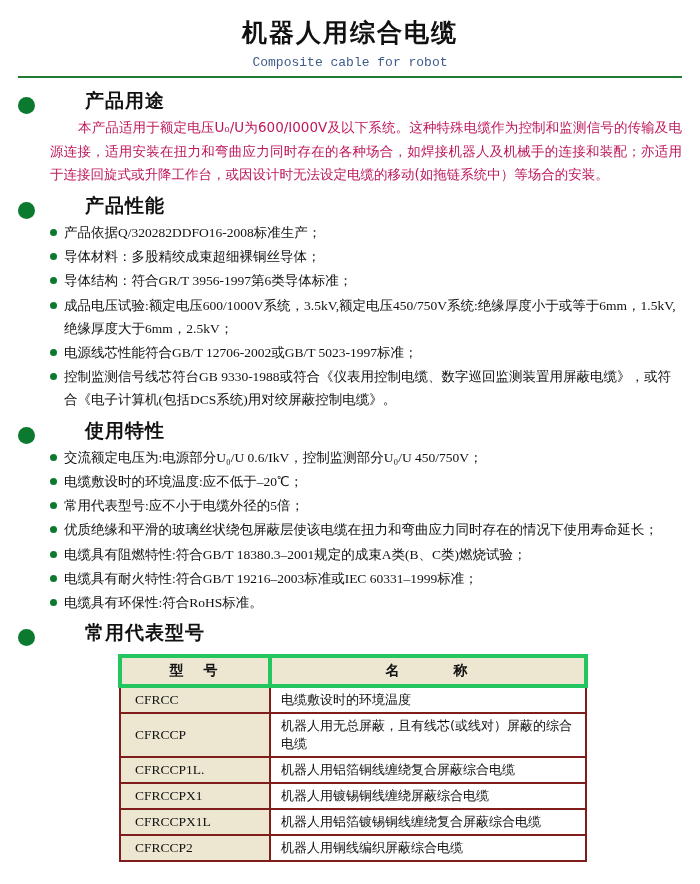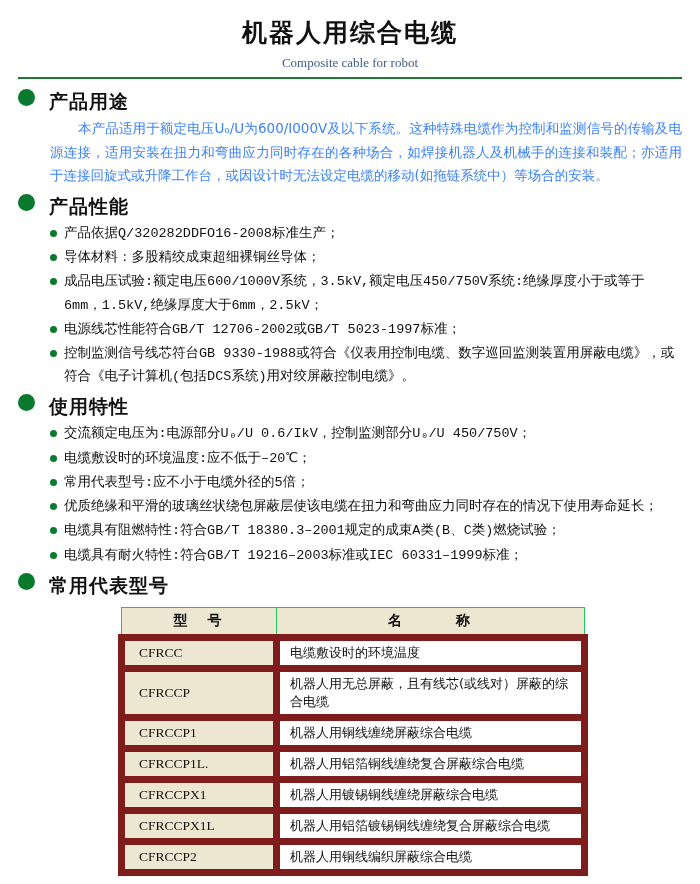--- a/index.html
+++ b/index.html
@@ -28,37 +28,38 @@
     letter-spacing: 2px;
     color: #111;
     margin-top: 6px;
     margin-bottom: 6px;
     font-family: "DejaVu Sans", "Liberation Sans", sans-serif;
   }
   .title-en {
     text-align: center;
     font-size: 13px;
     color: #3f5c8a;
-    font-family: Liberation Serif, serif;
+    font-family: Liberation Mono, monospace;
     font-style: normal;
     margin-bottom: 4px;
   }
   .rule {
     height: 2px;
     background: #1f7a34;
     margin: 6px 0 10px 0;
   }
   .section {
     position: relative;
     margin-bottom: 6px;
   }
   .section-head {
     display: flex;
-    align-items: flex-start;
+    align-items: flex-end;
     margin-bottom: 2px;
+    gap: 36px;
   }
   .bullet-big {
     width: 17px;
     height: 17px;
     border-radius: 50%;
     background: #0b7a2e;
     display: inline-block;
     margin-left: 0px;
     margin-right: 14px;
     flex: none;
@@ -66,69 +67,69 @@
   .section-title {
     font-size: 19px;
     font-weight: bold;
     color: #111;
     letter-spacing: 1px;
     font-family: "DejaVu Sans", "Liberation Sans", sans-serif;
   }
   .body-text {
     font-size: 13.5px;
     line-height: 1.75;
-    color: #3b82f6;
+    color: #be185d;
     margin-left: 32px;
     text-align: justify;
     font-family: "DejaVu Sans", "Liberation Sans", sans-serif;
   }
   .indent {
     text-indent: 28px;
   }
   ul.list {
     list-style: none;
     margin: 2px 0 0 0;
     padding: 0 0 0 32px;
   }
   ul.list li {
     position: relative;
     font-size: 13.5px;
     line-height: 1.72;
     padding-left: 14px;
     margin-bottom: 1px;
     color: #111;
-    font-family: Liberation Mono, monospace;
+    font-family: Liberation Serif, serif;
   }
   ul.list li::before {
     content: "";
     position: absolute;
     left: 0;
     top: 8px;
     width: 7px;
     height: 7px;
     border-radius: 50%;
     background: #0b7a2e;
   }
   table.models {
     border-collapse: collapse;
     margin: 8px 0 0 100px;
     width: 470px;
     font-family: "DejaVu Sans", "Liberation Sans", sans-serif;
   }
   table.models th {
     background: #ede7d2;
-    border: 1px solid #22c55e;
+    border: 4px solid #22c55e;
     font-size: 14px;
     font-weight: bold;
     padding: 4px 0;
     letter-spacing: 3px;
     color: #111;
   }
   table.models td {
-    border: 7px solid #7f1d1d;
+    border: 2px solid #7f1d1d;
     font-size: 13px;
     padding: 3px 6px;
     color: #111;
   }
   table.models td.code {
     width: 128px;
     background: #ede7d2;
     padding-left: 14px;
     font-family: "Liberation Serif", serif;
     font-size: 13.5px;
@@ -159,38 +160,40 @@
   </div>
 
   <div class="section">
     <div class="section-head">
       <span class="bullet-big"></span>
       <span class="section-title">产品性能</span>
     </div>
     <ul class="list">
       <li>产品依据Q/320282DDFO16-2008标准生产；</li>
       <li>导体材料：多股精绞成束超细裸铜丝导体；</li>
+      <li>导体结构：符合GR/T 3956-1997第6类导体标准；</li>
       <li>成品电压试验:额定电压600/1000V系统，3.5kV,额定电压450/750V系统:绝缘厚度小于或等于6mm，1.5kV,绝缘厚度大于6mm，2.5kV；</li>
       <li>电源线芯性能符合GB/T 12706-2002或GB/T 5023-1997标准；</li>
       <li>控制监测信号线芯符台GB 9330-1988或符合《仪表用控制电缆、数字巡回监测装置用屏蔽电缆》，或符合《电子计算机(包括DCS系统)用对绞屏蔽控制电缆》。</li>
     </ul>
   </div>
 
   <div class="section">
     <div class="section-head">
       <span class="bullet-big"></span>
       <span class="section-title">使用特性</span>
     </div>
     <ul class="list">
       <li>交流额定电压为:电源部分U₀/U  0.6/IkV，控制监测部分U₀/U  450/750V；</li>
       <li>电缆敷设时的环境温度:应不低于–20℃；</li>
       <li>常用代表型号:应不小于电缆外径的5倍；</li>
       <li>优质绝缘和平滑的玻璃丝状绕包屏蔽层使该电缆在扭力和弯曲应力同时存在的情况下使用寿命延长；</li>
       <li>电缆具有阻燃特性:符合GB/T 18380.3–2001规定的成束A类(B、C类)燃烧试验；</li>
       <li>电缆具有耐火特性:符合GB/T 19216–2003标准或IEC 60331–1999标准；</li>
+      <li>电缆具有环保性:符合RoHS标准。</li>
     </ul>
   </div>
 
   <div class="section">
     <div class="section-head">
       <span class="bullet-big"></span>
       <span class="section-title">常用代表型号</span>
     </div>
     <table class="models">
       <thead>
@@ -202,24 +205,20 @@
       <tbody>
         <tr>
           <td class="code">CFRCC</td>
           <td class="name">电缆敷设时的环境温度</td>
         </tr>
         <tr>
           <td class="code">CFRCCP</td>
           <td class="name">机器人用无总屏蔽，且有线芯(或线对）屏蔽的综合电缆</td>
         </tr>
         <tr>
-          <td class="code">CFRCCP1</td>
-          <td class="name">机器人用铜线缠绕屏蔽综合电缆</td>
-        </tr>
-        <tr>
           <td class="code">CFRCCP1L.</td>
           <td class="name">机器人用铝箔铜线缠绕复合屏蔽综合电缆</td>
         </tr>
         <tr>
           <td class="code">CFRCCPX1</td>
           <td class="name">机器人用镀锡铜线缠绕屏蔽综合电缆</td>
         </tr>
         <tr>
           <td class="code">CFRCCPX1L</td>
           <td class="name">机器人用铝箔镀锡铜线缠绕复合屏蔽综合电缆</td>

